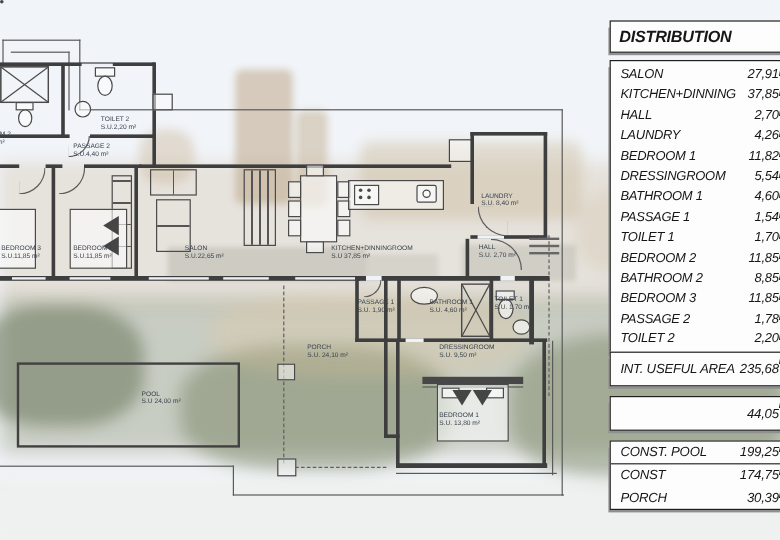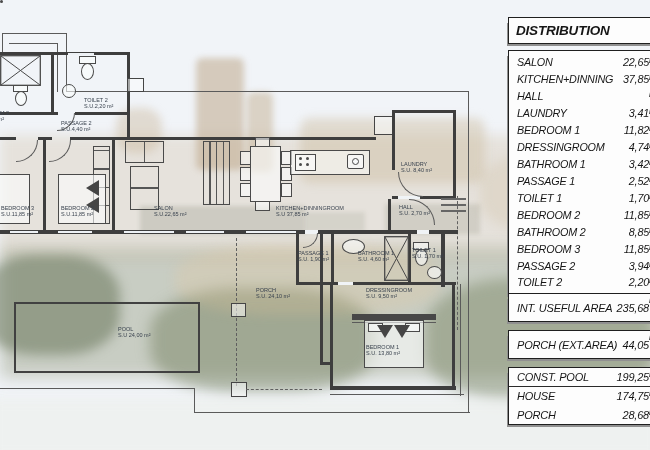--- a/index.html
+++ b/index.html
@@ -283,55 +283,56 @@
   </div>
 
   <div class="panel">
     <div class="pbox ptitle">
       <span>DISTRIBUTION</span>
     </div>
 
     <div class="pbox ptable">
       <div class="prow">
           <span>SALON</span>
-          <span class="pval">22,65</span>
+          <span class="pval">27,91</span>
           <span class="unit">m²</span>
         </div>
       <div class="prow">
           <span>KITCHEN+DINNING</span>
           <span class="pval">37,85</span>
           <span class="unit">m²</span>
         </div>
       <div class="prow">
           <span>HALL</span>
+          <span class="pval">2,70</span>
           <span class="unit">m²</span>
         </div>
       <div class="prow">
           <span>LAUNDRY</span>
-          <span class="pval">3,41</span>
+          <span class="pval">4,26</span>
           <span class="unit">m²</span>
         </div>
       <div class="prow">
           <span>BEDROOM 1</span>
           <span class="pval">11,82</span>
           <span class="unit">m²</span>
         </div>
       <div class="prow">
           <span>DRESSINGROOM</span>
-          <span class="pval">4,74</span>
+          <span class="pval">5,54</span>
           <span class="unit">m²</span>
         </div>
       <div class="prow">
           <span>BATHROOM 1</span>
-          <span class="pval">3,42</span>
+          <span class="pval">4,60</span>
           <span class="unit">m²</span>
         </div>
       <div class="prow">
           <span>PASSAGE 1</span>
-          <span class="pval">2,52</span>
+          <span class="pval">1,54</span>
           <span class="unit">m²</span>
         </div>
       <div class="prow">
           <span>TOILET 1</span>
           <span class="pval">1,70</span>
           <span class="unit">m²</span>
         </div>
       <div class="prow">
           <span>BEDROOM 2</span>
           <span class="pval">11,85</span>
@@ -342,58 +343,57 @@
           <span class="pval">8,85</span>
           <span class="unit">m²</span>
         </div>
       <div class="prow">
           <span>BEDROOM 3</span>
           <span class="pval">11,85</span>
           <span class="unit">m²</span>
         </div>
       <div class="prow">
           <span>PASSAGE 2</span>
-          <span class="pval">3,94</span>
+          <span class="pval">1,78</span>
           <span class="unit">m²</span>
         </div>
       <div class="prow">
           <span>TOILET 2</span>
           <span class="pval">2,20</span>
           <span class="unit">m²</span>
         </div>
     </div>
 
     <div class="pbox" style="top:293px;height:27px;">
       <div class="srow">
         <span>INT. USEFUL AREA</span>
         <span class="pval">235,68</span>
         <span class="unit">m²</span>
       </div>
     </div>
 
     <div class="pbox" style="top:330px;height:27px;">
       <div class="srow">
-        <span>PORCH (EXT.AREA)</span>
         <span class="pval">44,05</span>
         <span class="unit">m²</span>
       </div>
     </div>
 
     <div class="pbox" style="top:367px;height:56px;display:flex;flex-direction:column;justify-content:space-around;">
       <div class="crow" style="border-bottom:1.2px solid #2a2a2a;">
         <span>CONST. POOL</span>
         <span class="pval">199,25</span>
         <span class="unit">m²</span>
       </div>
       <div class="crow">
-        <span>HOUSE</span>
+        <span>CONST</span>
         <span class="pval">174,75</span>
         <span class="unit">m²</span>
       </div>
       <div class="crow">
         <span>PORCH</span>
-        <span class="pval">28,68</span>
+        <span class="pval">30,39</span>
         <span class="unit">m²</span>
       </div>
     </div>
   </div>
 
 </div>
 
 </body></html>

